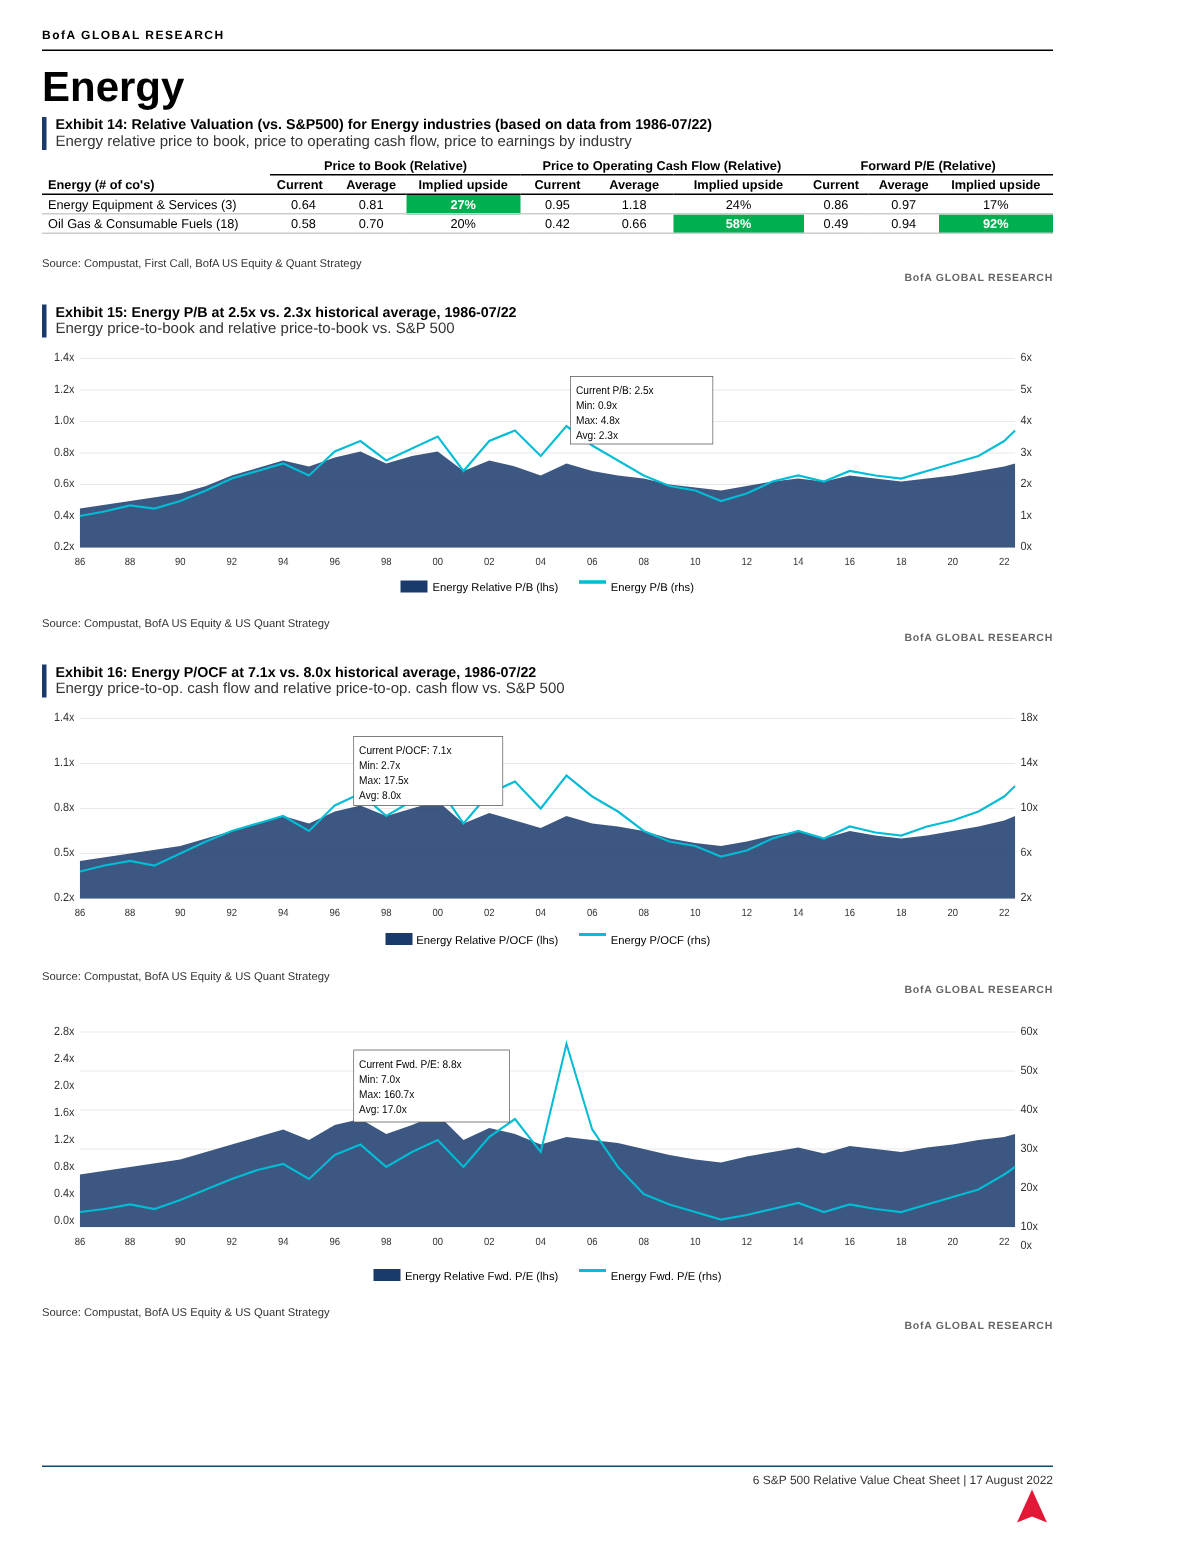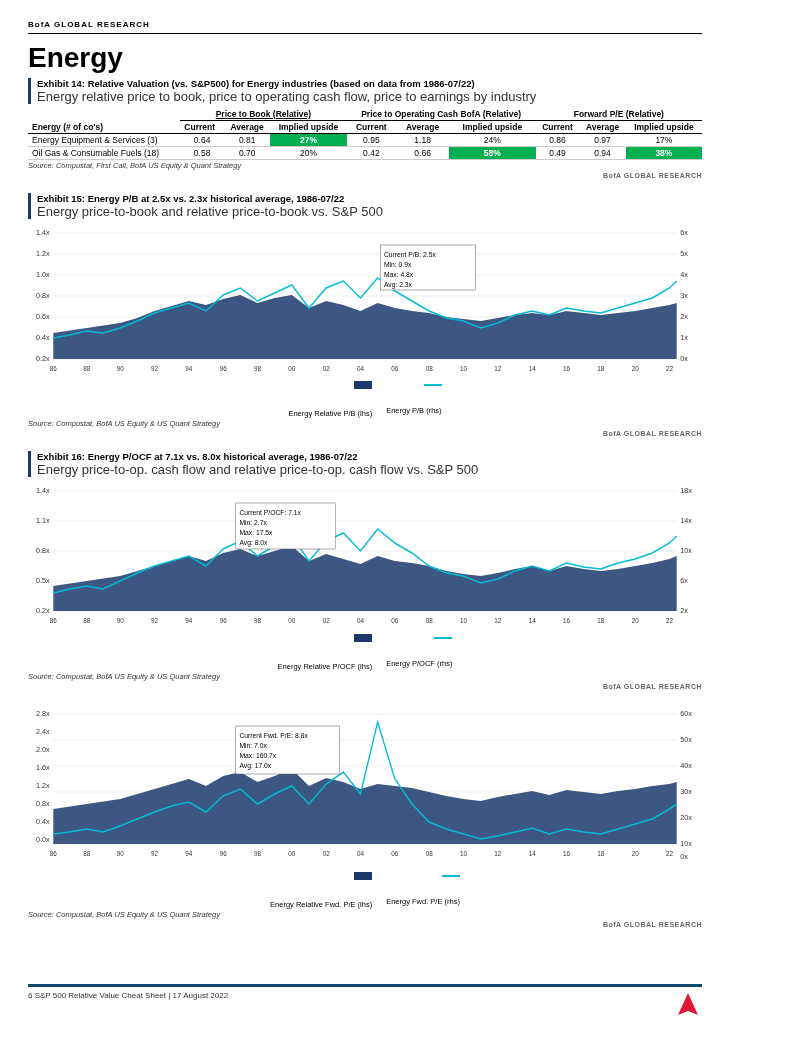--- a/index.html
+++ b/index.html
@@ -47,21 +47,21 @@
       margin-right: 6px;
       flex-shrink: 0;
     }
     .exhibit-title-area {}
     .exhibit-title {
       font-size: 9.5px;
       font-weight: bold;
       color: #000;
     }
     .exhibit-subtitle {
-      font-size: 13px;
+      font-size: 10px;
       color: #333;
     }
     
     .val-table {
       width: 100%;
       border-collapse: collapse;
       font-size: 8.5px;
       margin-top: 4px;
     }
     .val-table th, .val-table td {
@@ -85,66 +85,65 @@
     }
     .green-cell {
       background: #00b050;
       color: #fff;
       font-weight: bold;
       margin-left: 43px;
     }
     .source-text {
       font-size: 7.5px;
       color: #333;
-      margin-top: 1px;
-      font-style: italic;
+      margin-top: 15px;
     }
     .bofa-watermark {
       text-align: right;
       font-size: 7px;
       color: #666;
       font-weight: bold;
       letter-spacing: 0.5px;
       margin-top: 2px;
     }
     .chart-legend {
       display: flex;
       align-items: center;
       gap: 14px;
       font-size: 7.5px;
       margin-top: 3px;
       justify-content: center;
     }
     .legend-item {
       display: flex;
-      align-items: flex-end;
-      gap: 20px;
-      flex-direction: column;
+      align-items: flex-start;
+      gap: 3px;
     }
     .legend-line-dark {
       width: 18px;
       height: 8px;
       background: #1a3a6b;
     }
     .legend-line-light {
       width: 18px;
       height: 2px;
       background: #00bcd4;
       border-top: 2px solid #00bcd4;
     }
     .footer-bar {
       position: absolute;
       bottom: 18px;
       left: 28px;
       right: 28px;
       display: flex;
-      align-items: flex-start;
+      align-items: flex-end;
       justify-content: space-between;
-      border-top: 3px solid #0c4a6e;
+      border-top: 1px solid #0c4a6e;
       padding-top: 4px;
+      flex-direction: column;
     }
     .footer-left {
       font-size: 8px;
       color: #333;
     }
   </style>
 </head>
 <body>
 
 <div class="page">
@@ -161,22 +160,22 @@
       <div class="exhibit-title-area">
         <div class="exhibit-title">Exhibit 14: Relative Valuation (vs. S&amp;P500) for Energy industries (based on data from 1986-07/22)</div>
         <div class="exhibit-subtitle">Energy relative price to book, price to operating cash flow, price to earnings by industry</div>
       </div>
     </div>
 
     <table class="val-table">
       <thead>
         <tr>
           <th rowspan="2" style="vertical-align:bottom;"><span>Energy (# of co's)</span></th>
-          <th colspan="3" class="col-group-header" style="border-bottom:1px solid #000;text-decoration:underline;"><span>Price to Book (Relative)</span></th>
-          <th colspan="3" class="col-group-header" style="border-bottom:1px solid #000;"><span>Price to Operating Cash BofA (Relative)</span></th>
+          <th colspan="3" class="col-group-header" style="border-bottom:1px solid #000;"><span>Price to Book (Relative)</span></th>
+          <th colspan="3" class="col-group-header" style="border-bottom:1px solid #000;"><span>Price to Operating Cash Flow (Relative)</span></th>
           <th colspan="3" class="col-group-header" style="border-bottom:1px solid #000;"><span>Forward P/E (Relative)</span></th>
         </tr>
         <tr>
           <th><span>Current</span></th>
           <th><span>Average</span></th>
           <th><span>Implied upside</span></th>
           <th><span>Current</span></th>
           <th><span>Average</span></th>
           <th><span>Implied upside</span></th>
           <th><span>Current</span></th>
@@ -200,21 +199,21 @@
         <tr>
           <td>Oil Gas &amp; Consumable Fuels (18)</td>
           <td>0.58</td>
           <td>0.70</td>
           <td>20%</td>
           <td>0.42</td>
           <td>0.66</td>
           <td class="green-cell">58%</td>
           <td>0.49</td>
           <td>0.94</td>
-          <td class="green-cell">38%</td>
+          <td class="green-cell">92%</td>
         </tr>
       </tbody>
     </table>
     <div class="source-text">Source: Compustat, First Call, BofA US Equity &amp; Quant Strategy</div>
     <div class="bofa-watermark">BofA GLOBAL RESEARCH</div>
   </div>
 
   <div class="exhibit-block">
     <div class="exhibit-header">
       <div class="exhibit-blue-bar"></div>

